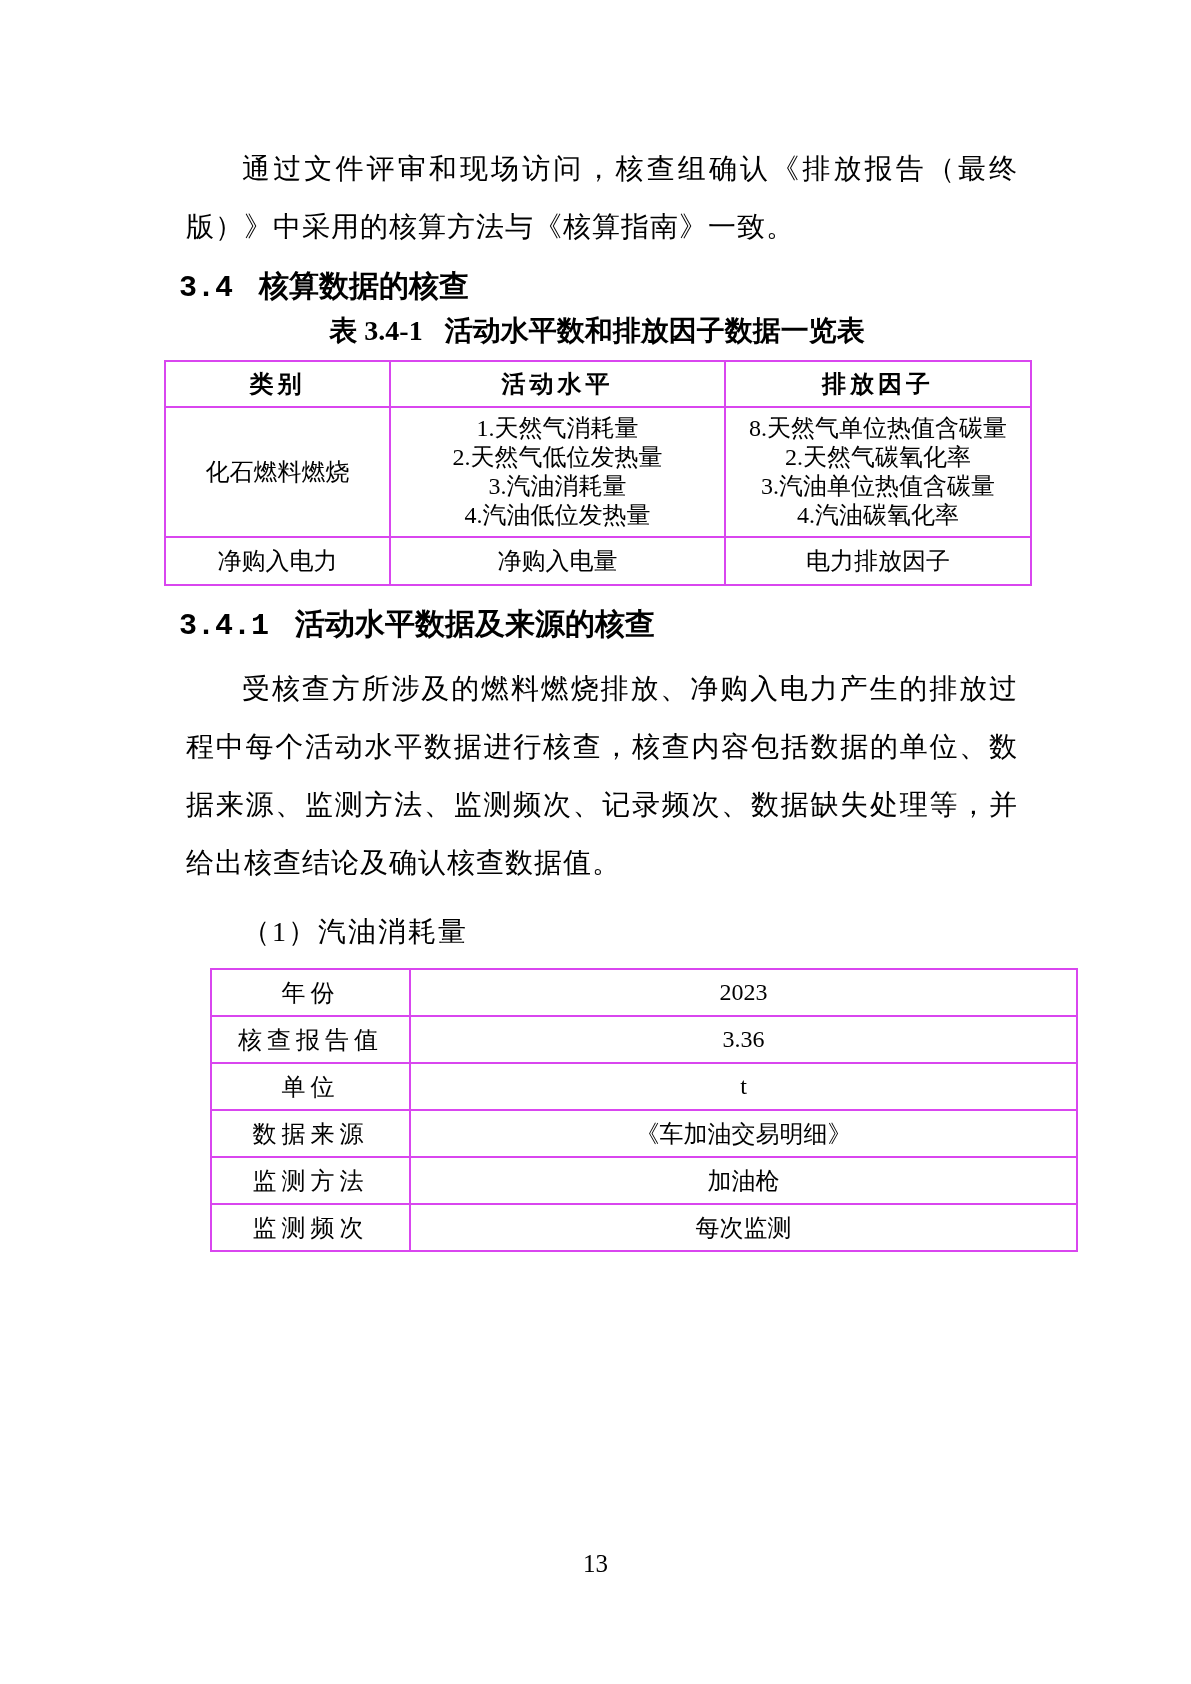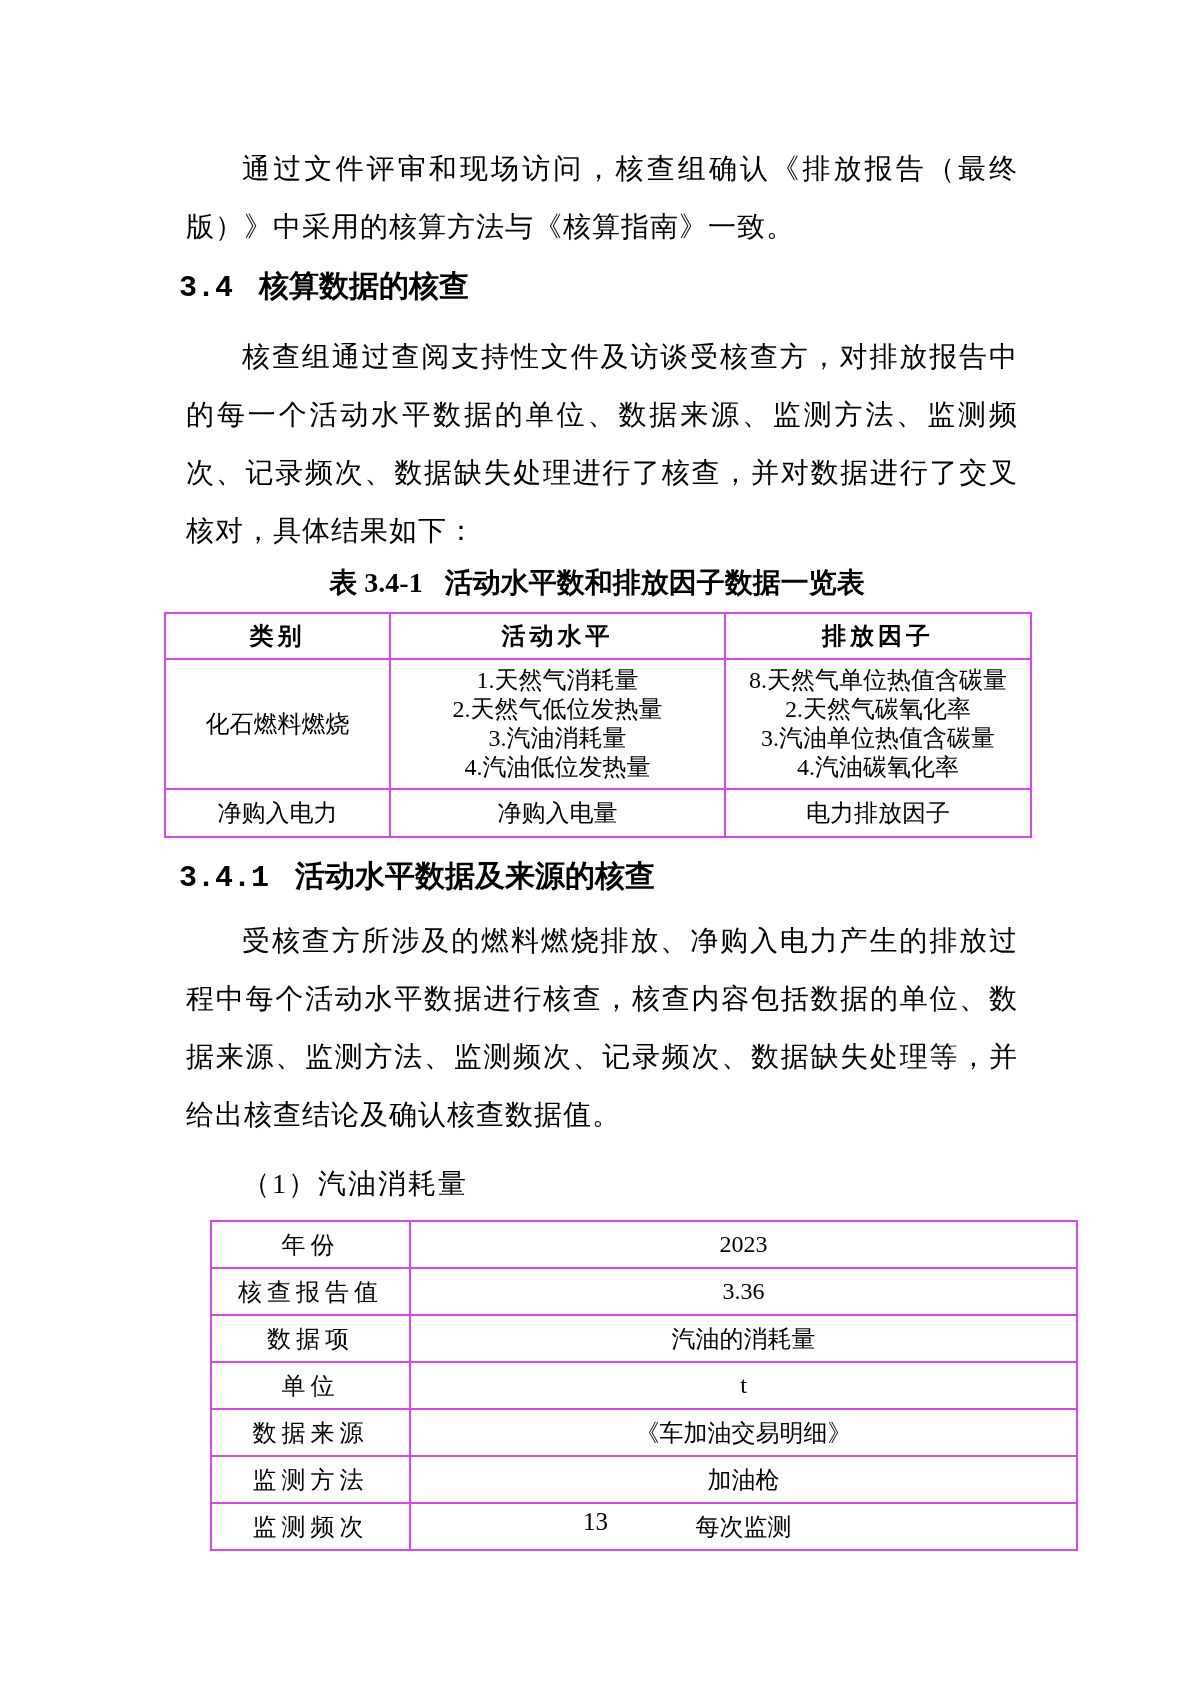--- a/index.html
+++ b/index.html
@@ -86,40 +86,39 @@
     font-size: 28px;
     line-height: 40px;
     text-indent: 2em;
     letter-spacing: 2px;
   }
   .tbl-gasoline { margin-top: 16px; margin-left: 46px; }
   .tbl-gasoline td { height: 47px; }
   .tbl-gasoline td.lbl { letter-spacing: 5px; }
   .page-footer {
     position: absolute;
-    top: 1508px;
+    top: 1550px;
     left: 0;
     width: 100%;
     text-align: center;
     font-size: 25px;
   }
 </style>
 </head>
 <body>
 
 <div class="page">
   <div class="content">
 
     <p class="body-par par-intro">通过文件评审和现场访问，核查组确认《排放报告（最终版）》中采用的核算方法与《核算指南》一致。</p>
 
     <div class="heading h-3-4">
       <span class="sec-num">3.4</span><span>核算数据的核查</span>
     </div>
 
-    <p class="body-par par-3-4">核查组通过查阅支持性文件及访谈受核查方，对排放报告中的每一个活动水平数据的单位、数据来源、监测方法、监测频次、记录频次、数据缺失处理进行了核查，并对数据进行了交叉核对，具体结果如下：</p>
 
     <div class="table-caption">
       <span class="cap-label">表 3.4-1</span><span>活动水平数和排放因子数据一览表</span>
     </div>
 
     <table class="tbl-overview">
       <colgroup>
         <col style="width:225px">
           <col style="width:335px">
           <col style="width:306px">
@@ -169,24 +168,20 @@
       <tbody>
           <tr>
         <td class="lbl">年份</td>
         <td>2023</td>
       </tr>
       <tr>
         <td class="lbl">核查报告值</td>
         <td>3.36</td>
       </tr>
       <tr>
-        <td class="lbl">数据项</td>
-        <td>汽油的消耗量</td>
-      </tr>
-      <tr>
         <td class="lbl">单位</td>
         <td>t</td>
       </tr>
       <tr>
         <td class="lbl">数据来源</td>
         <td>《车加油交易明细》</td>
       </tr>
       <tr>
         <td class="lbl">监测方法</td>
         <td>加油枪</td>

